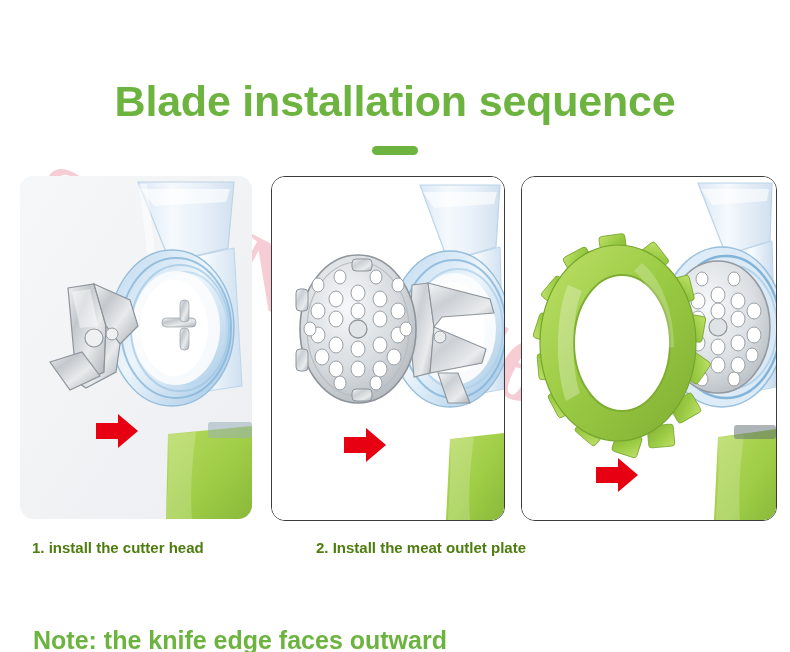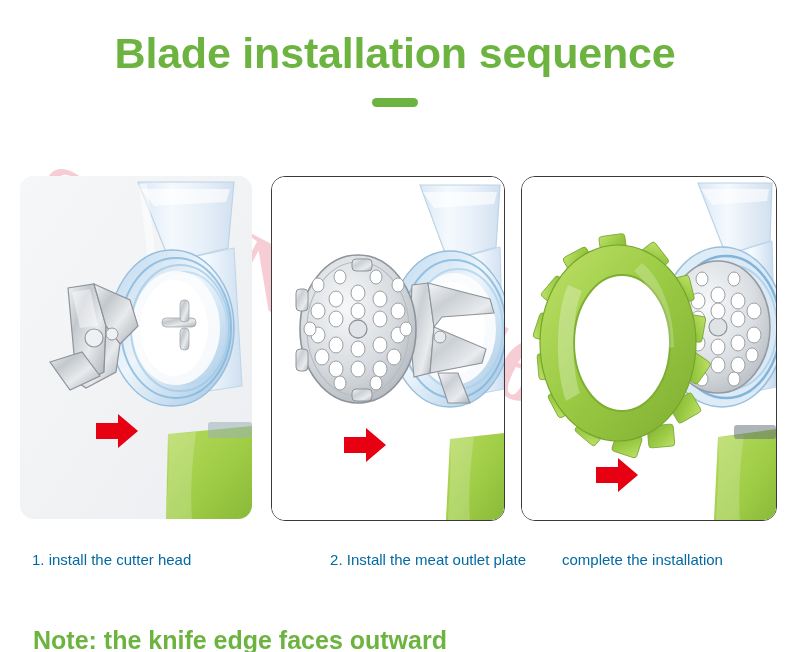--- a/index.html
+++ b/index.html
@@ -11,21 +11,21 @@
     height: 652px;
     background: #ffffff;
     font-family: "Liberation Sans", sans-serif;
     overflow: hidden;
     position: relative;
   }
 
   
   .header {
     width: 100%;
-    padding-top: 32px;
+    padding-top: 80px;
     text-align: center;
   }
   .title {
     font-size: 43px;
     font-weight: bold;
     color: #6cb33f;
     letter-spacing: -0.2px;
     line-height: 1;
     white-space: nowrap;
   }
@@ -107,24 +107,24 @@
   
   .captions {
     position: absolute;
     left: 0;
     top: 538px;
     width: 790px;
     z-index: 20;
   }
   .caption {
     position: absolute;
-    top: 12px;
+    top: 0;
     font-size: 15px;
-    font-weight: normal;
-    color: #0369a1;
+    font-weight: bold;
+    color: #4d7c0f;
     line-height: 19px;
   }
   .cap-1 { left: 32px;  width: 225px; text-align: left; }
   .cap-2 { left: 266px; width: 260px; text-align: right; }
   .cap-3 { left: 550px; width: 232px; text-align: left; }
   .cap-3 .line-2 { display: block; padding-left: 12px; }
 
   
   .note {
     position: absolute;
@@ -434,17 +434,16 @@
         <path d="M74 290 L96 290 L96 281 L116 298 L96 315 L96 306 L74 306 Z" fill="#e60012"></path>
       </g>
     </svg>
   </div>
 </div>
 
 <div class="captions">
   <div class="caption cap-1">1. install the cutter head</div>
   <div class="caption cap-2">2. Install the meat outlet plate</div>
   <div class="caption cap-3">
-    <span class="line-2">complete the installation</span>
   </div>
 </div>
 
 <div class="note">Note: the knife edge faces outward</div>
 
 </body></html>

